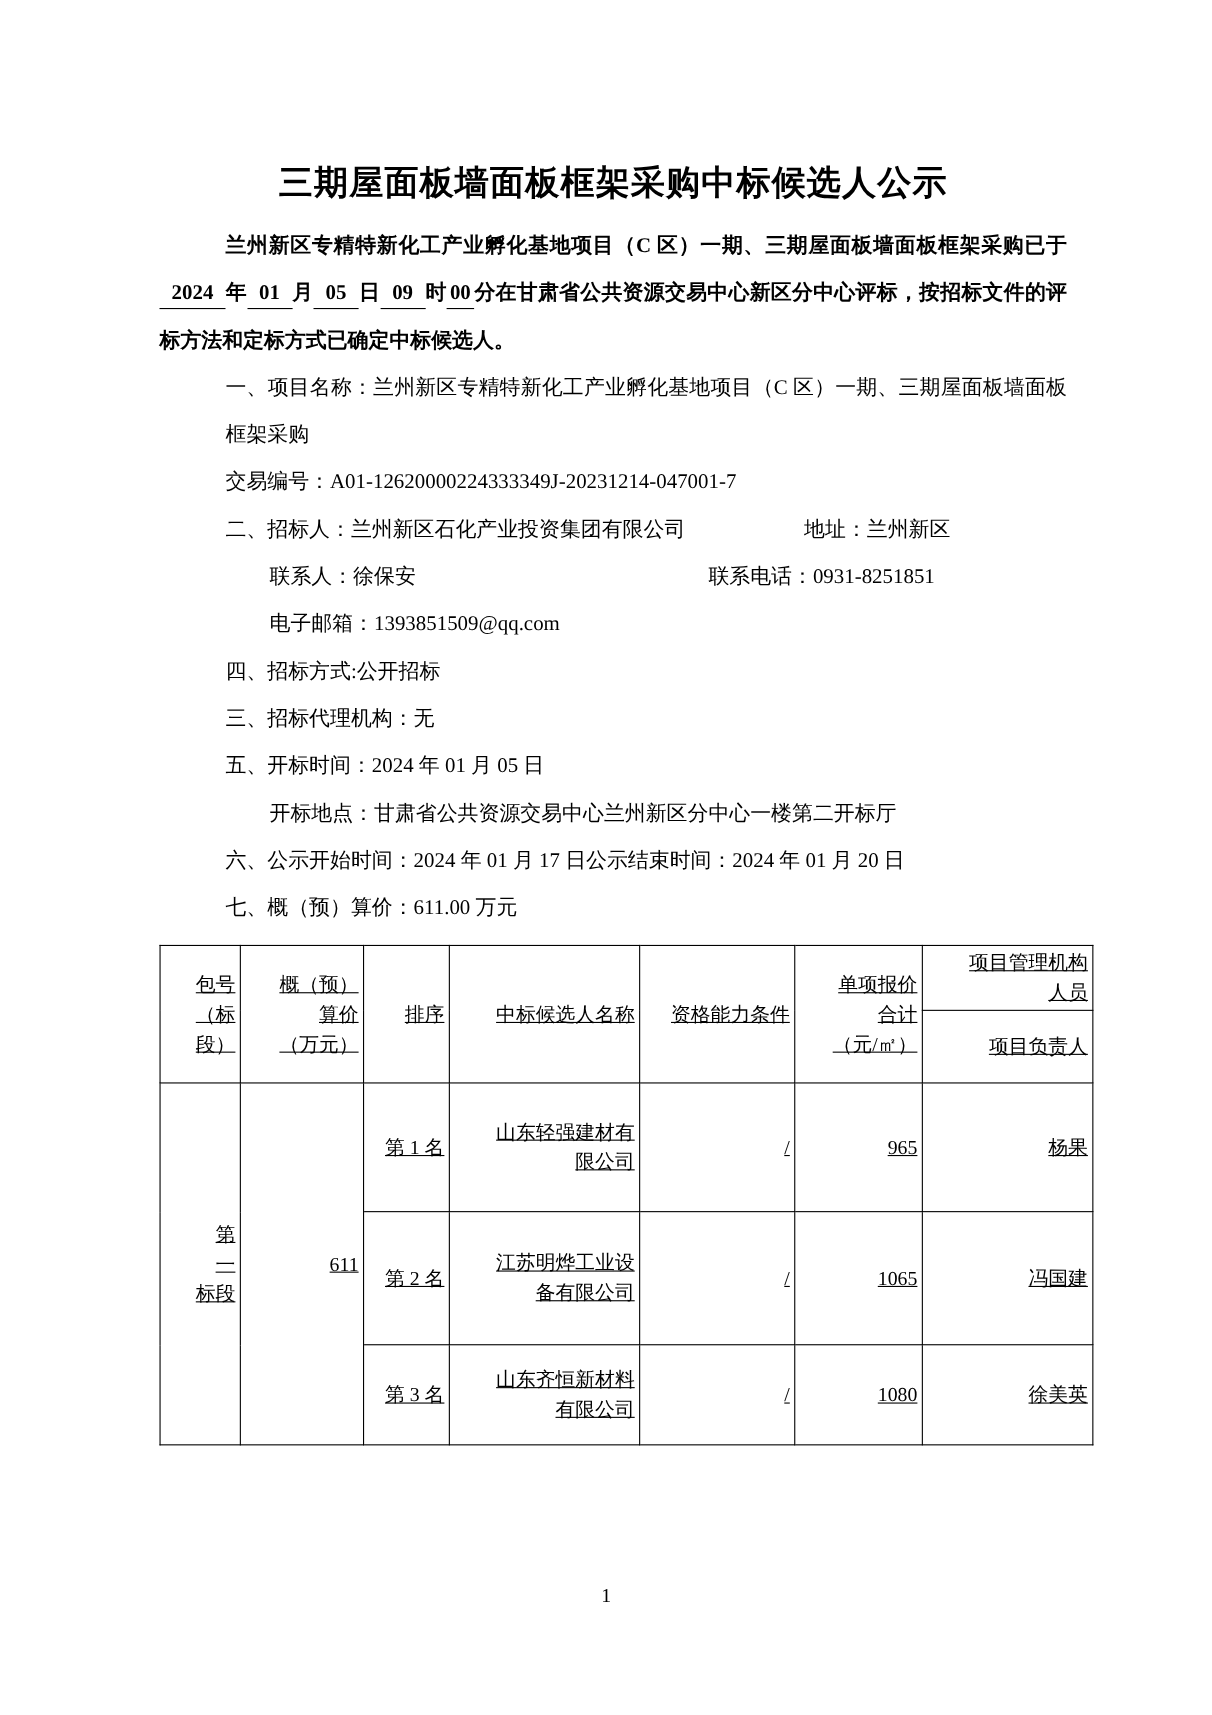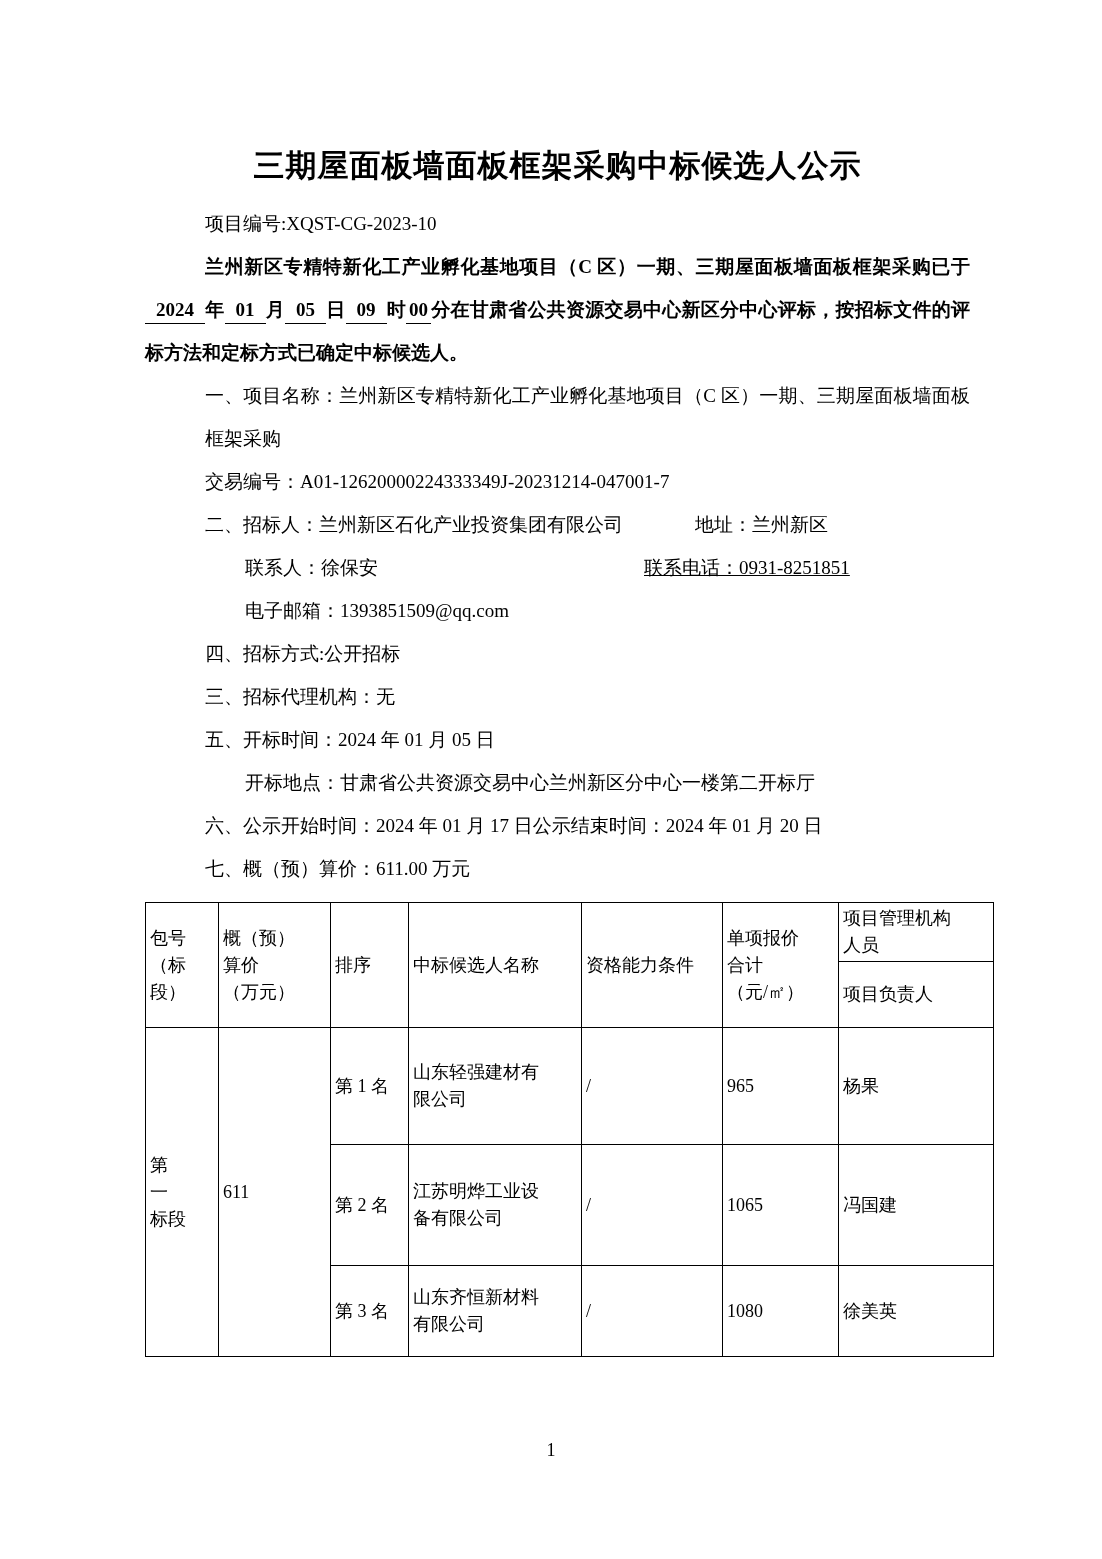--- a/index.html
+++ b/index.html
@@ -48,37 +48,38 @@
     white-space: normal;
   }
   .uline {
     display: inline-block;
     border-bottom: 1.5px solid #000;
     line-height: 26px;
     padding: 0 11px;
     text-indent: 0;
   }
   .uline.tight { padding: 0 3px; }
-  .gap-addr { margin-left: 72px; }
-  .gap-phone { margin-left: 266px; text-decoration: underline; }
+  .gap-addr { margin-left: 108px; }
+  .gap-phone { margin-left: 266px; }
   .gap-endtime { }
   table.bid-table {
     border-collapse: collapse;
     table-layout: fixed;
     width: 848px;
     margin-top: 12px;
     font-size: 18px;
   }
   table.bid-table td {
     border: 1.5px solid #000;
-    text-align: left;
+    text-align: right;
     vertical-align: middle;
     white-space: pre-line;
     line-height: 27px;
     padding: 2px 4px;
+    text-decoration: underline;
   }
   tr.h-top td { height: 52px; }
   tr.h-sub td { height: 66px; }
   tr.r1 td { height: 117px; }
   tr.r2 td { height: 121px; }
   tr.r3 td { height: 91px; }
   td.pkg-cell { line-height: 31px; }
   .page-number {
     position: absolute;
     left: 0; top: 1440px;
@@ -92,21 +93,20 @@
 
 <div class="page">
   <div class="content">
 
     <div class="doc-title">
       <div>三期屋面板墙面板框架采购中标候选人公示</div>
     </div>
 
     <div class="body-lines">
 
-      <div class="line indent-2">项目编号:XQST-CG-2023-10</div>
 
       <p class="para"><span>兰州新区专精特新化工产业孵化基地项目（C 区）一期、三期屋面板墙面板框架采购已于</span><span class="uline">2024</span><span>年</span><span class="uline">01</span><span>月</span><span class="uline">05</span><span>日</span><span class="uline">09</span><span>时</span><span class="uline tight">00</span><span>分在甘肃省公共资源交易中心新区分中心评标，按招标文件的评标方法和定标方式已确定中标候选人。</span></p>
 
       <div class="block-indent-2">一、项目名称：兰州新区专精特新化工产业孵化基地项目（C 区）一期、三期屋面板墙面板框架采购</div>
 
       <div class="line indent-2">交易编号：A01-12620000224333349J-20231214-047001-7</div>
 
       <div class="line indent-2"><span>二、招标人：兰州新区石化产业投资集团有限公司</span><span class="gap-addr">地址：兰州新区</span></div>
 
       <div class="line indent-3"><span>联系人：徐保安</span><span class="gap-phone">联系电话：0931-8251851</span></div>

